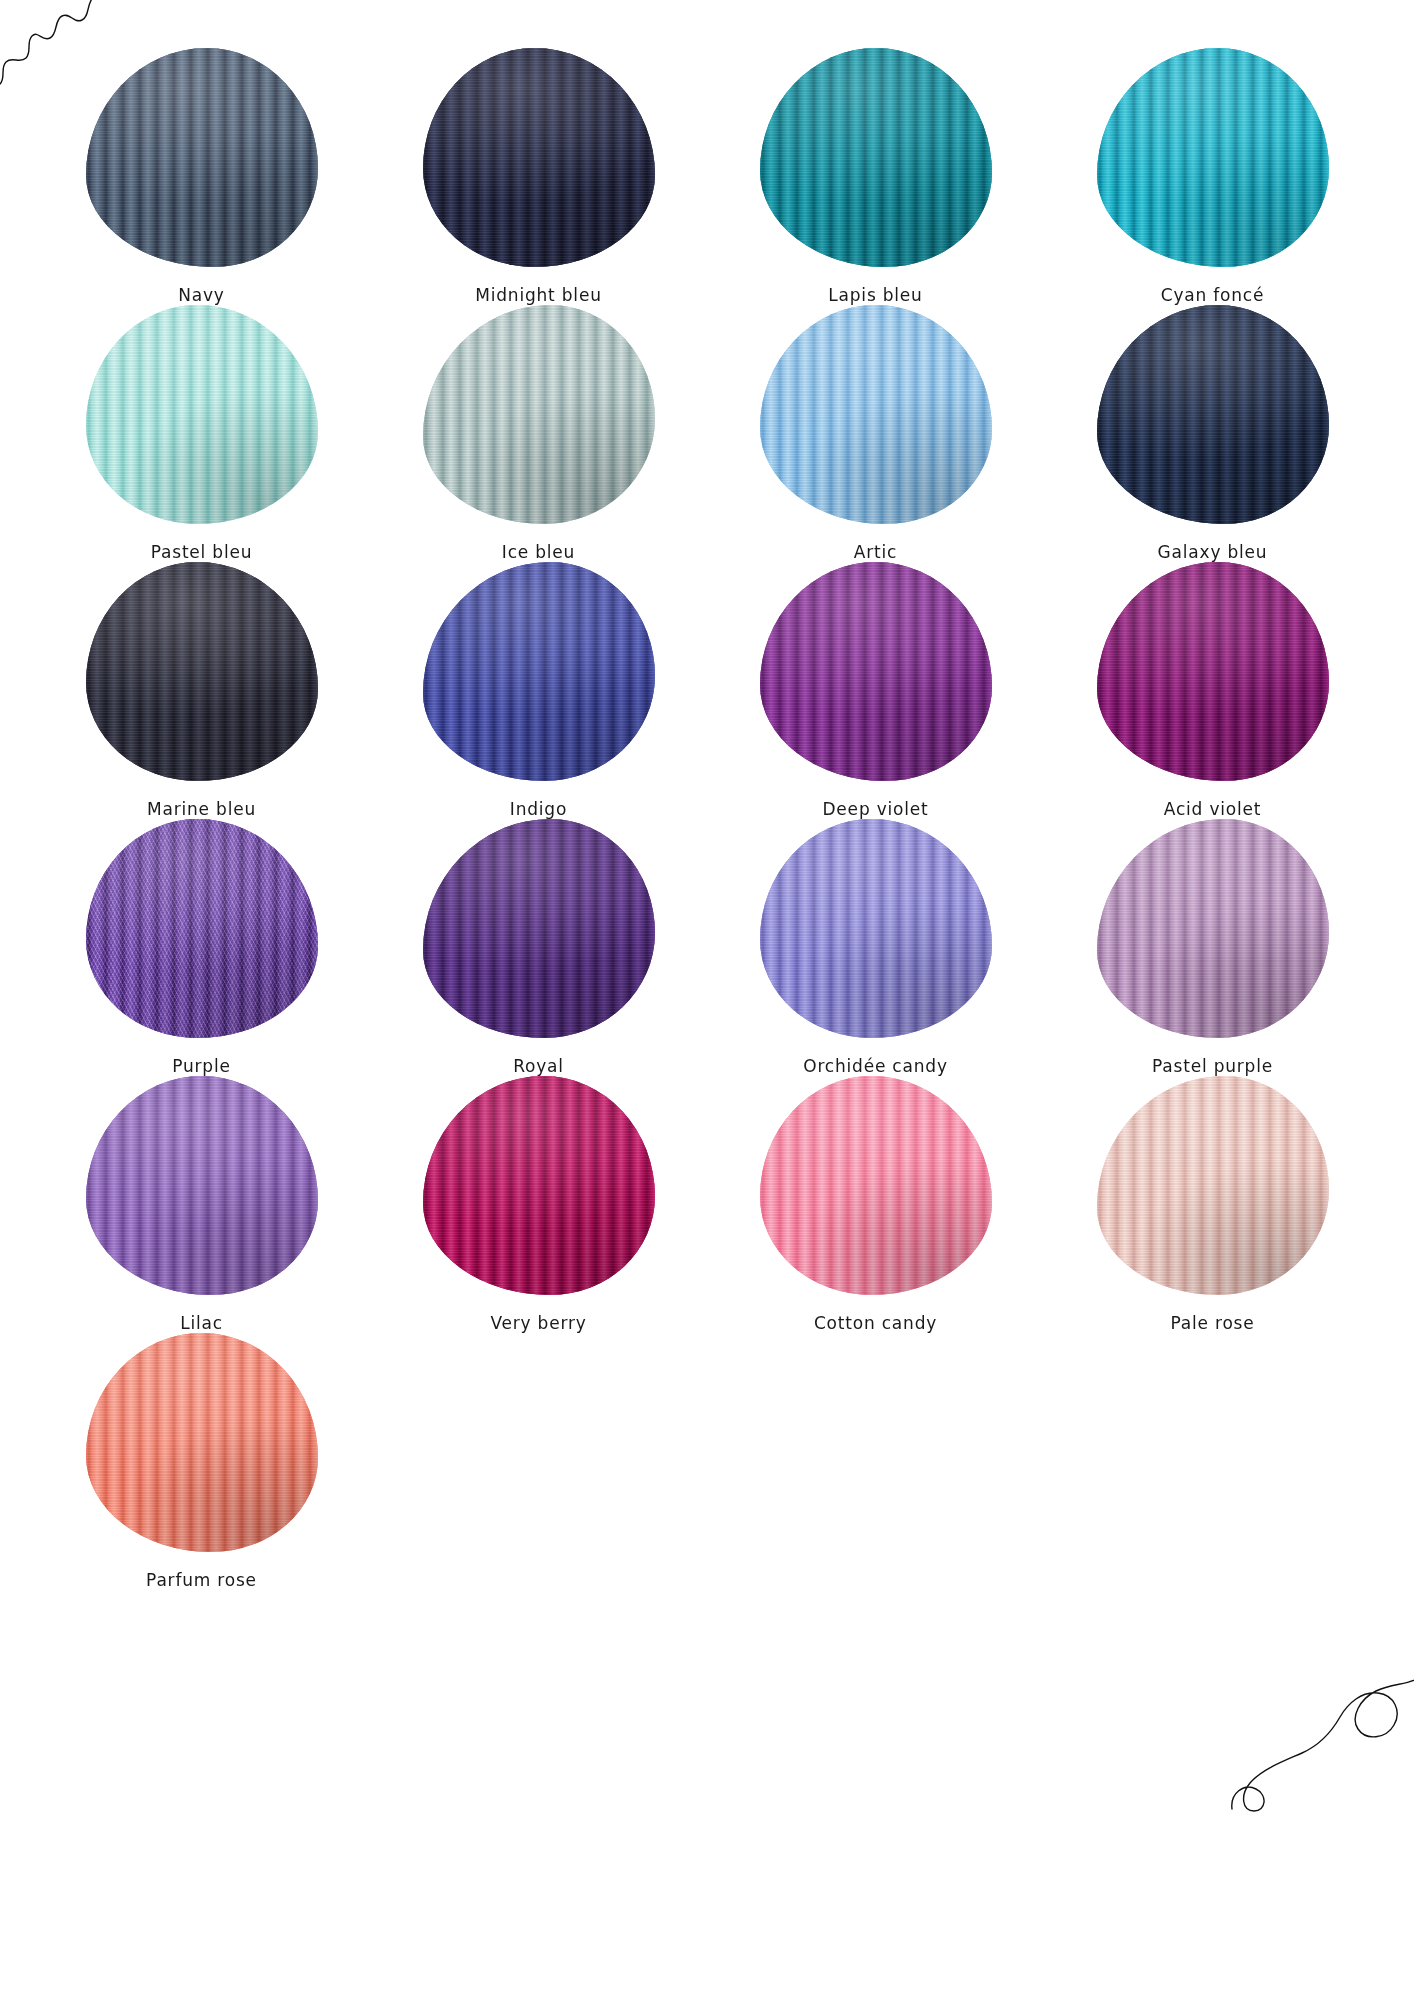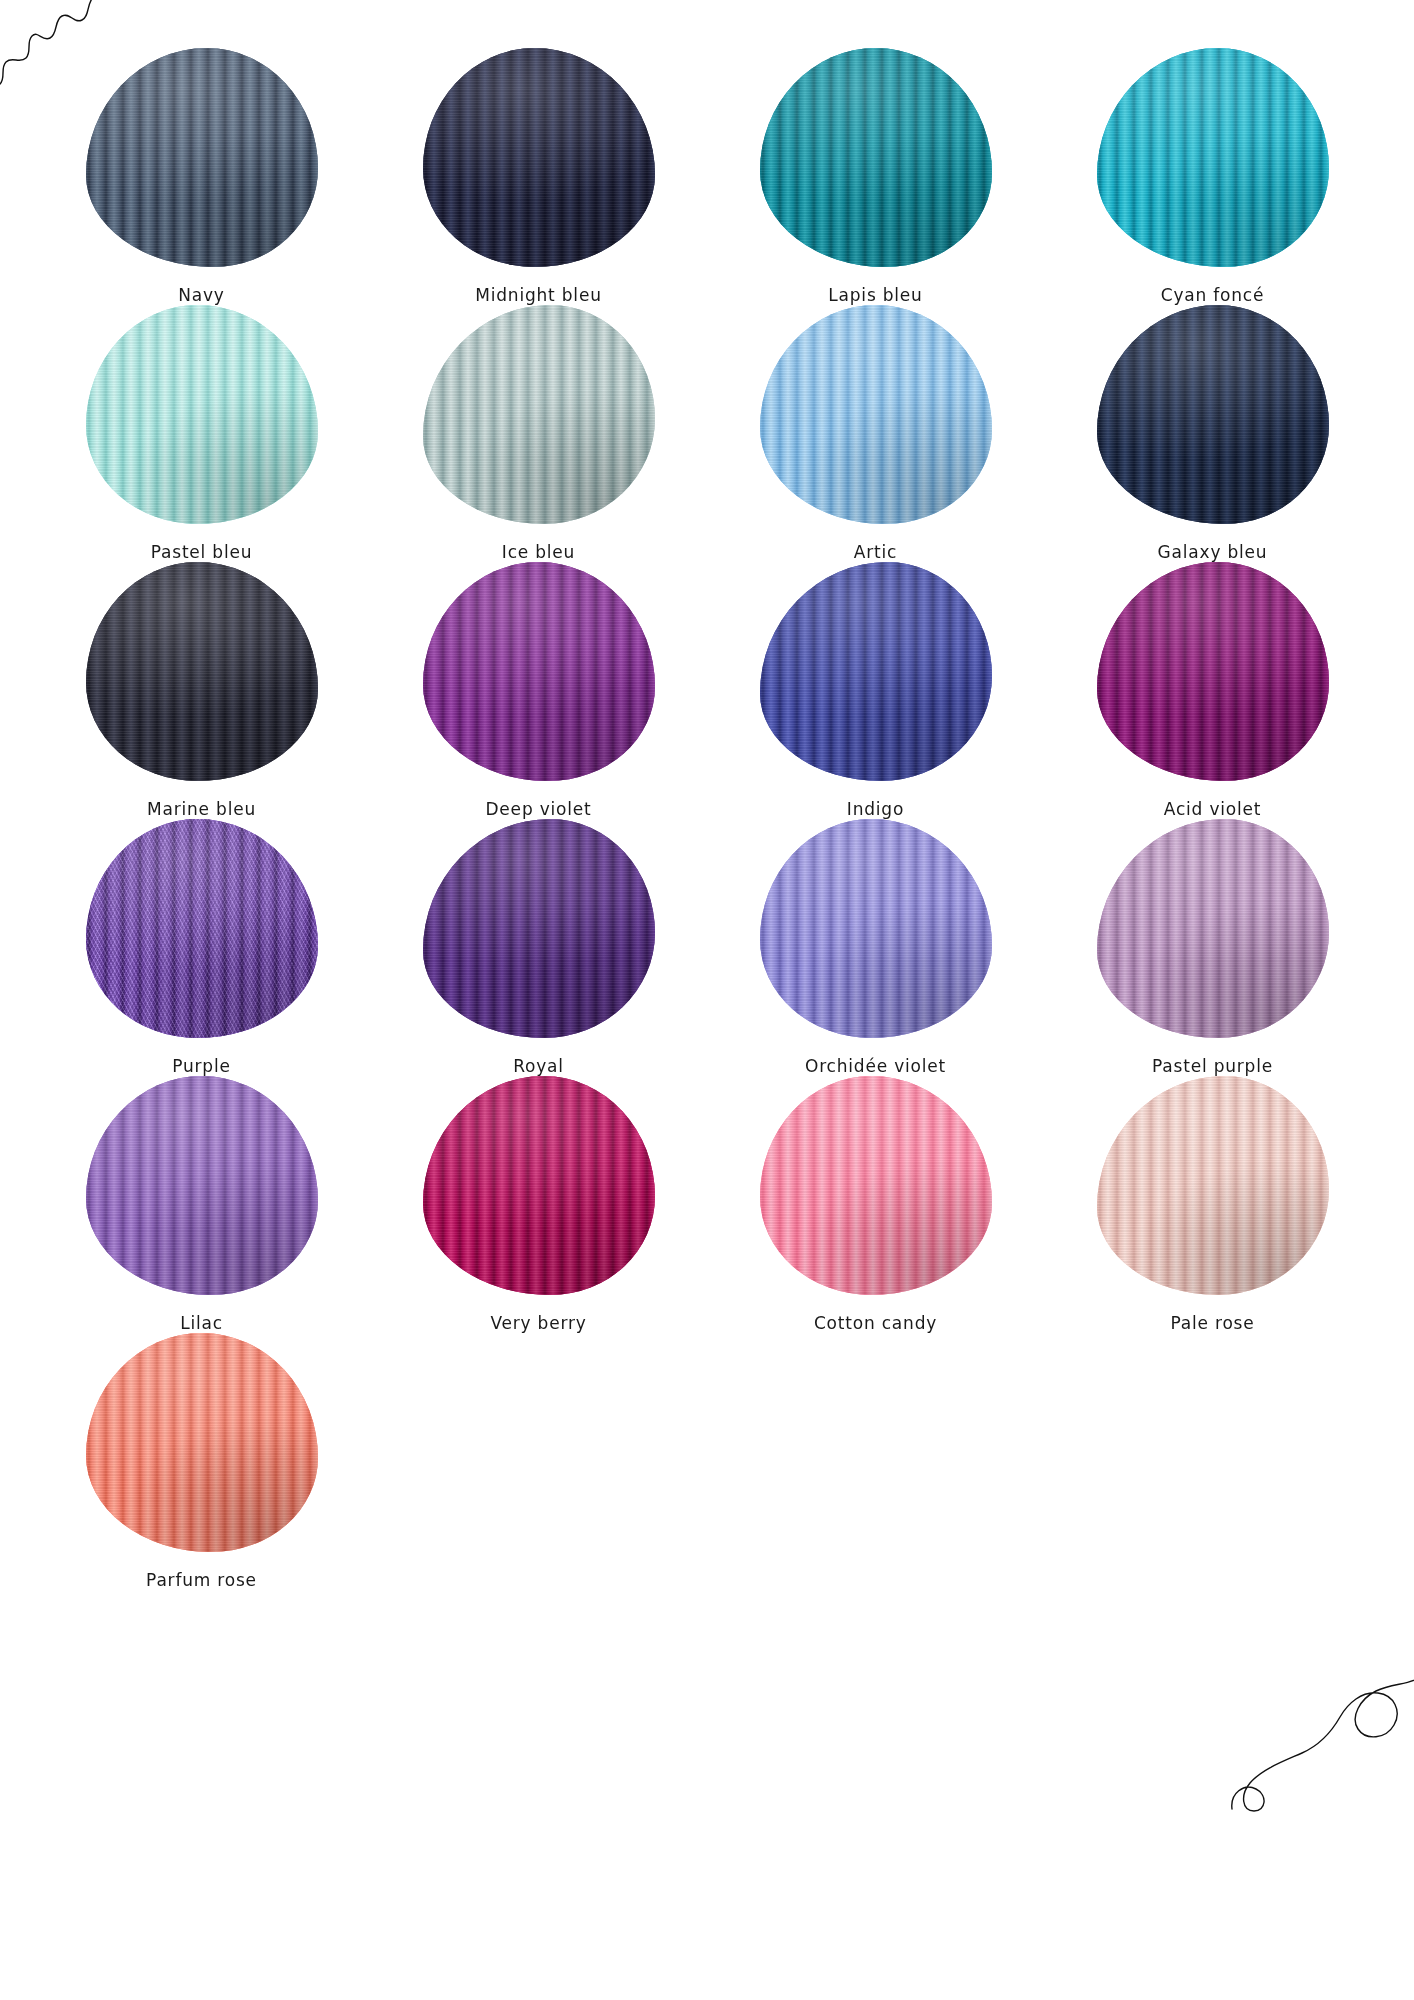--- a/index.html
+++ b/index.html
@@ -225,40 +225,40 @@
         <div class="swatch" style="background: rgb(43, 44, 58); border-radius: 48% 52% 52% 48% / 55% 58% 42% 45%;">
           <div class="tex">
             <div class="strands" style="background-image: repeating-linear-gradient(90deg, rgb(26, 27, 38) 0px, rgb(43, 44, 58) 3px, rgb(62, 64, 82) 8px, rgb(43, 44, 58) 13px, rgb(26, 27, 38) 17px);"></div>
             <div class="weave"></div>
           </div>
           <div class="sheen"></div>
         </div>
         <div class="label">Marine bleu</div>
       </div>
       <div class="cell">
+        <div class="swatch" style="background: rgb(64, 72, 160); border-radius: 55% 45% 48% 52% / 60% 52% 48% 40%;">
+          <div class="tex">
+            <div class="strands" style="background-image: repeating-linear-gradient(90deg, rgb(42, 48, 120) 0px, rgb(64, 72, 160) 3px, rgb(90, 99, 190) 8px, rgb(64, 72, 160) 13px, rgb(42, 48, 120) 17px);"></div>
+            <div class="weave"></div>
+          </div>
+          <div class="sheen"></div>
+        </div>
+        <div class="label">Indigo</div>
+      </div>
+      <div class="cell">
         <div class="swatch" style="background: rgb(126, 43, 142); border-radius: 50% 50% 46% 54% / 56% 57% 43% 44%;">
           <div class="tex">
             <div class="strands" style="background-image: repeating-linear-gradient(90deg, rgb(92, 26, 105) 0px, rgb(126, 43, 142) 3px, rgb(155, 68, 171) 8px, rgb(126, 43, 142) 13px, rgb(92, 26, 105) 17px);"></div>
             <div class="weave"></div>
           </div>
           <div class="sheen"></div>
         </div>
         <div class="label">Deep violet</div>
       </div>
       <div class="cell">
-        <div class="swatch" style="background: rgb(64, 72, 160); border-radius: 55% 45% 48% 52% / 60% 52% 48% 40%;">
-          <div class="tex">
-            <div class="strands" style="background-image: repeating-linear-gradient(90deg, rgb(42, 48, 120) 0px, rgb(64, 72, 160) 3px, rgb(90, 99, 190) 8px, rgb(64, 72, 160) 13px, rgb(42, 48, 120) 17px);"></div>
-            <div class="weave"></div>
-          </div>
-          <div class="sheen"></div>
-        </div>
-        <div class="label">Indigo</div>
-      </div>
-      <div class="cell">
         <div class="swatch" style="background: rgb(131, 19, 111); border-radius: 52% 48% 45% 55% / 58% 55% 45% 42%;">
           <div class="tex">
             <div class="strands" style="background-image: repeating-linear-gradient(90deg, rgb(94, 10, 80) 0px, rgb(131, 19, 111) 3px, rgb(161, 42, 139) 8px, rgb(131, 19, 111) 13px, rgb(94, 10, 80) 17px);"></div>
             <div class="weave"></div>
           </div>
           <div class="sheen"></div>
         </div>
         <div class="label">Acid violet</div>
       </div>
       <div class="cell">
@@ -282,21 +282,21 @@
         <div class="label">Royal</div>
       </div>
       <div class="cell">
         <div class="swatch" style="background: rgb(140, 135, 216); border-radius: 48% 52% 52% 48% / 55% 58% 42% 45%;">
           <div class="tex">
             <div class="strands" style="background-image: repeating-linear-gradient(90deg, rgb(107, 102, 184) 0px, rgb(140, 135, 216) 3px, rgb(169, 165, 234) 8px, rgb(140, 135, 216) 13px, rgb(107, 102, 184) 17px);"></div>
             <div class="weave"></div>
           </div>
           <div class="sheen"></div>
         </div>
-        <div class="label">Orchidée violet</div>
+        <div class="label">Orchidée candy</div>
       </div>
       <div class="cell">
         <div class="swatch" style="background: rgb(183, 144, 189); border-radius: 55% 45% 48% 52% / 60% 52% 48% 40%;">
           <div class="tex">
             <div class="strands" style="background-image: repeating-linear-gradient(90deg, rgb(150, 113, 156) 0px, rgb(183, 144, 189) 3px, rgb(207, 174, 212) 8px, rgb(183, 144, 189) 13px, rgb(150, 113, 156) 17px);"></div>
             <div class="weave"></div>
           </div>
           <div class="sheen"></div>
         </div>
         <div class="label">Pastel purple</div>

